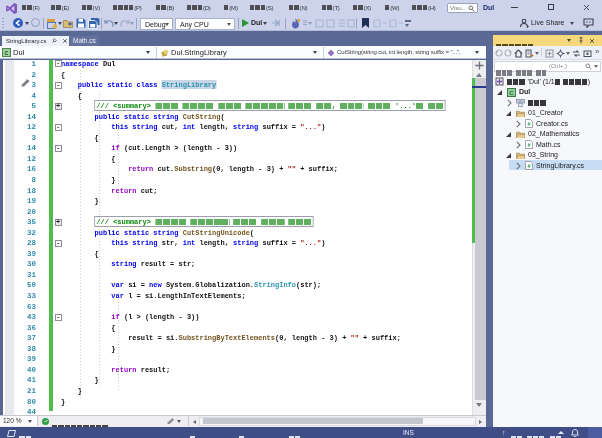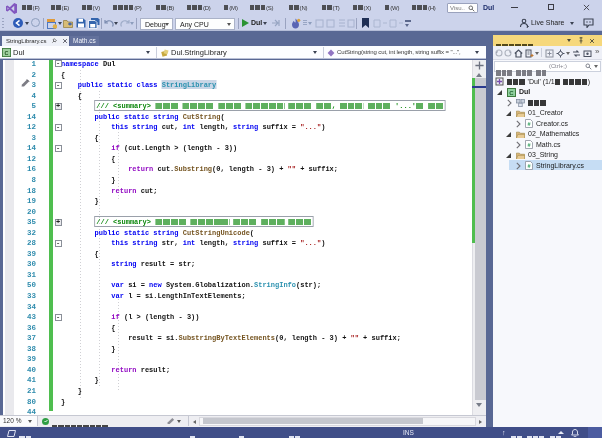--- a/index.html
+++ b/index.html
@@ -205,21 +205,21 @@
     <div class="ln">19</div>
     <div class="ln">20</div>
     <div class="ln">35</div>
     <div class="ln">32</div>
     <div class="ln">28</div>
     <div class="ln">39</div>
     <div class="ln">30</div>
     <div class="ln">31</div>
     <div class="ln">50</div>
     <div class="ln">33</div>
-    <div class="ln">34</div>
+    <div class="ln">63</div>
     <div class="ln">43</div>
     <div class="ln">36</div>
     <div class="ln">37</div>
     <div class="ln">38</div>
     <div class="ln">39</div>
     <div class="ln">40</div>
     <div class="ln">41</div>
     <div class="ln">21</div>
     <div class="ln">80</div>
     <div class="ln">44</div>

